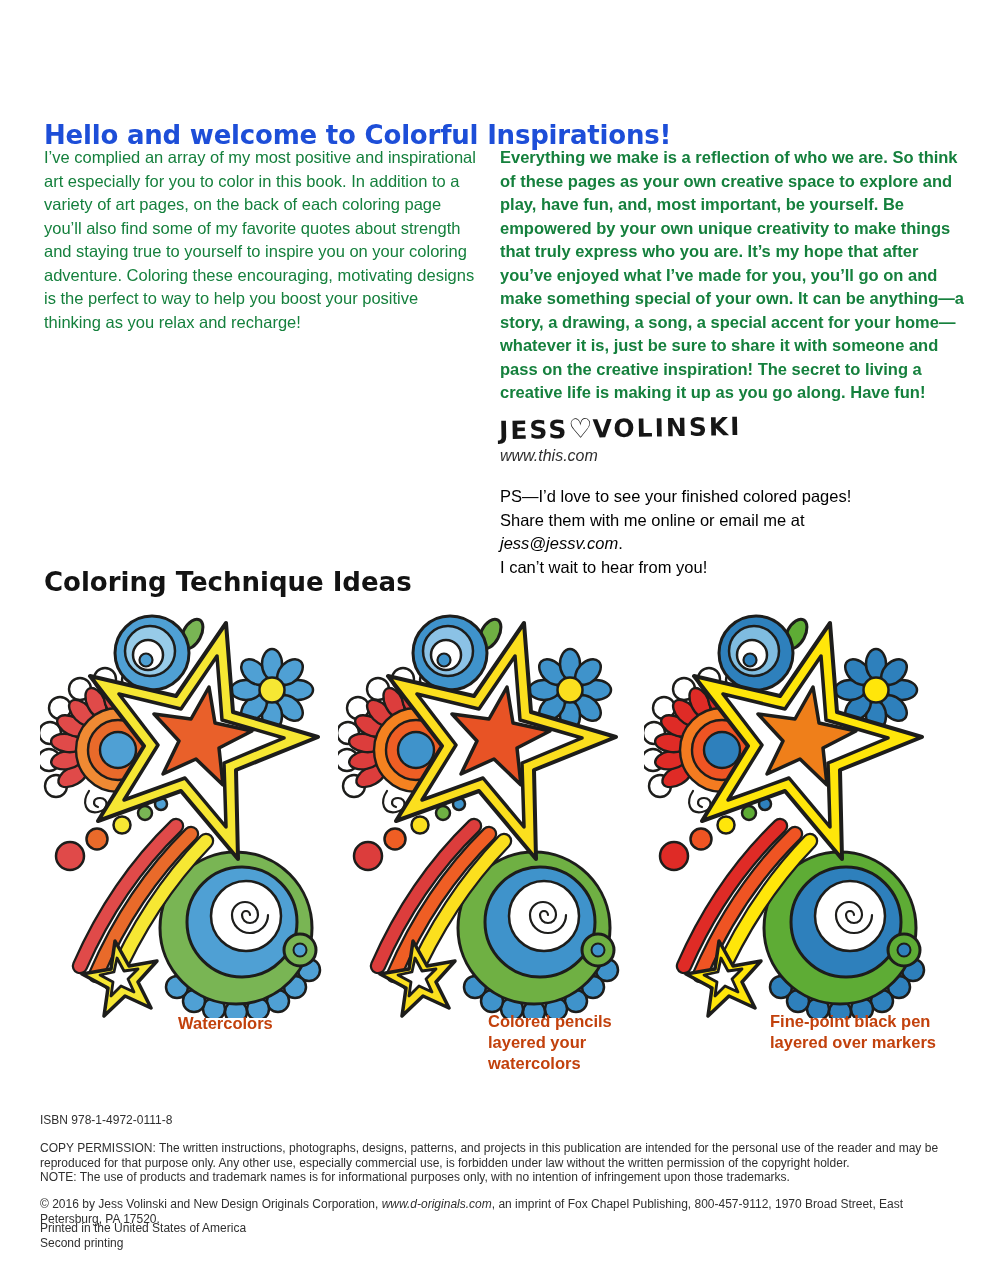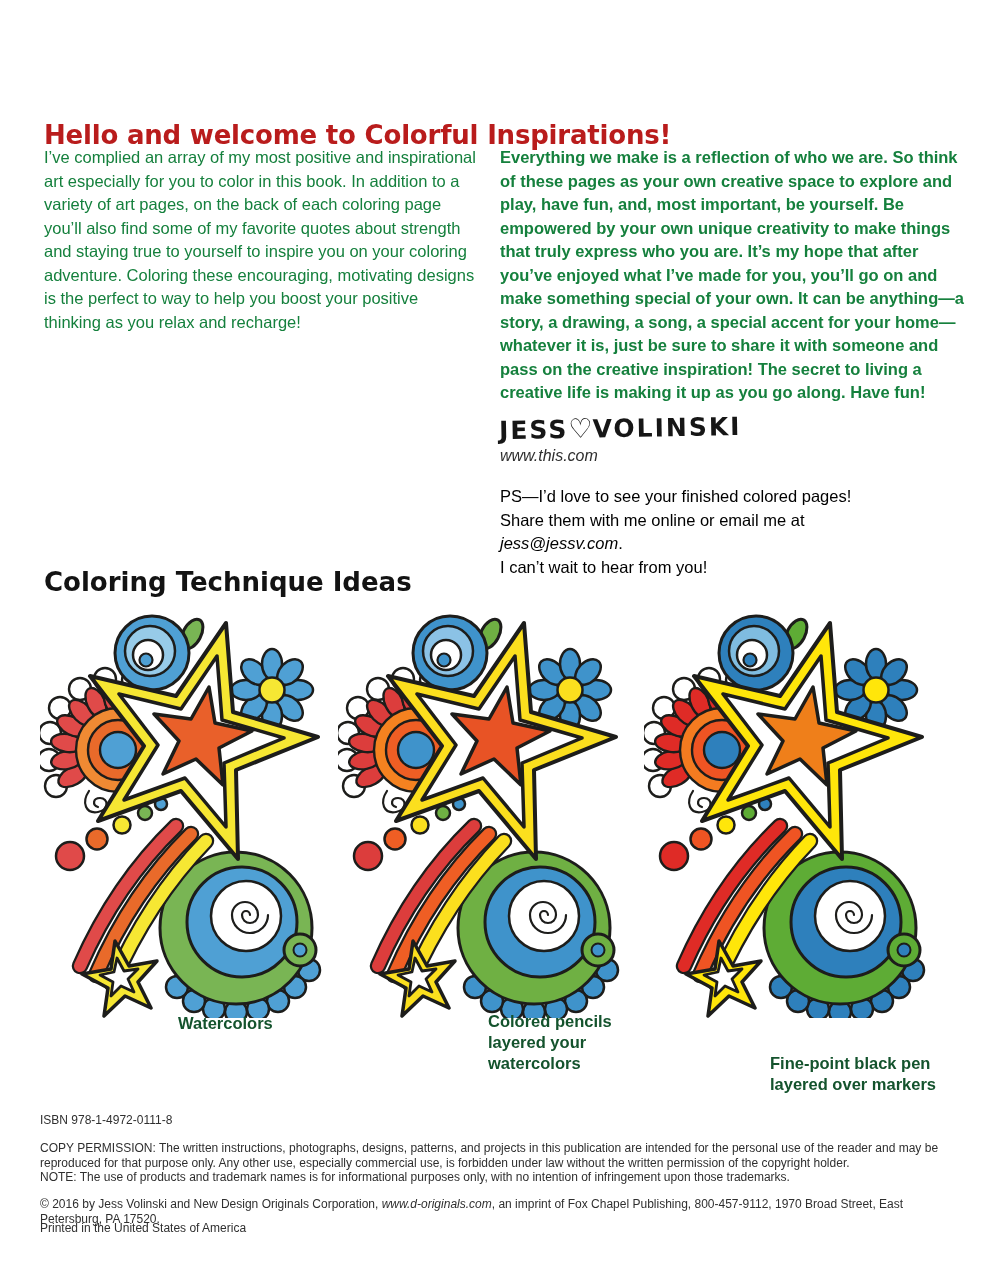--- a/index.html
+++ b/index.html
@@ -3,21 +3,21 @@
 <meta charset="utf-8">
 <style>
   html,body{margin:0;padding:0;background:#ffffff;}
   #page{
     position:relative; width:1000px; height:1279px; background:#ffffff;
     font-family:"Liberation Sans", sans-serif; color:#3c3c3c; overflow:hidden;
   }
   .h1{
     position:absolute; left:44px; top:103px; width:920px;
     font-family:"DejaVu Sans", sans-serif; font-weight:bold;
-    font-size:26px; letter-spacing:-0.2px; color:#b91c1c;
+    font-size:26px; letter-spacing:-0.2px; color:#1d4ed8;
   }
   .body-col{ font-size:16.5px; line-height:23.5px; color:#15803d; }
   .col-left{ position:absolute; left:44px; top:146px; width:432px; }
   .col-right{ position:absolute; left:500px; top:146px; width:468px;font-weight:bold; }
 
   .signature{
     position:absolute; left:499px; top:412px; color:#161616;
     font-family:"DejaVu Sans", sans-serif; font-weight:bold; font-size:25px;
     letter-spacing:2px; transform:rotate(-1deg); white-space:nowrap;
   }
@@ -46,25 +46,25 @@
   
   #fig1{ --yellow:#F6E733; --orange:#F08A33; --dorange:#E96A2A; --red:#E04A49;
          --blue:#4FA0D4; --lblue:#97CBE8; --green:#79B554; --ostar:#E9602A; }
   #fig2{ --yellow:#FBDF1E; --orange:#F58220; --dorange:#EF5E24; --red:#DC3D3C;
          --blue:#3F93CB; --lblue:#8BC2E6; --green:#6FB043; --ostar:#E85325; }
   #fig3{ --yellow:#FFE60A; --orange:#F47B20; --dorange:#EF5423; --red:#DF2B26;
          --blue:#2E80BC; --lblue:#7FBCE0; --green:#5EAC35; --ostar:#EF7F1A; }
 
   .caption{
     position:absolute; font-weight:bold; font-size:16.5px; line-height:21px;
-    color:#14532d;
+    color:#c2410c;
   }
   #cap1{ left:178px; top:1013px; width:160px; }
   #cap2{ left:488px; top:1011px; width:180px; }
-  #cap3{ left:770px; top:1053px; width:175px; }
+  #cap3{ left:770px; top:1011px; width:175px; }
 
   .fineprint{ position:absolute; left:40px; width:916px;
               font-size:12px; line-height:14.5px; color:#2f2f2f;margin-top:17px; }
   #isbn{ top:1096px; }
   #copyblock{ top:1124px; }
   #copyrightline{ top:1180px; }
   #printedblock{ top:1204px; }
   .fineprint .site{ font-style:italic; }
 </style>
 </head>
@@ -203,15 +203,16 @@
 
   <div class="fineprint" id="copyblock">
     <div>COPY PERMISSION: The written instructions, photographs, designs, patterns, and projects in this publication are intended for the personal use of the reader and may be reproduced for that purpose only. Any other use, especially commercial use, is forbidden under law without the written permission of the copyright holder.</div>
     <div>NOTE: The use of products and trademark names is for informational purposes only, with no intention of infringement upon those trademarks.</div>
   </div>
 
   <div class="fineprint" id="copyrightline"><span>© 2016 by Jess Volinski and New Design Originals Corporation, </span><span class="site">www.d-originals.com</span><span>, an imprint of Fox Chapel Publishing, 800-457-9112, 1970 Broad Street, East Petersburg, PA 17520.</span></div>
 
   <div class="fineprint" id="printedblock">
     <div>Printed in the United States of America</div>
+    <div>Second printing</div>
   </div>
 
 </div>
 
 </body></html>

